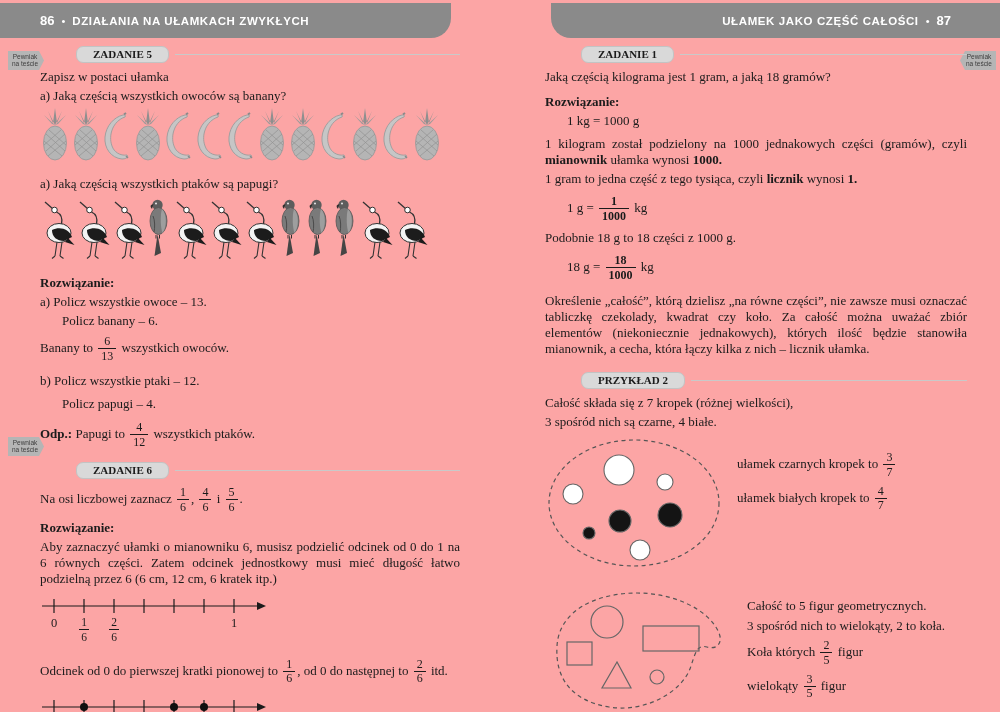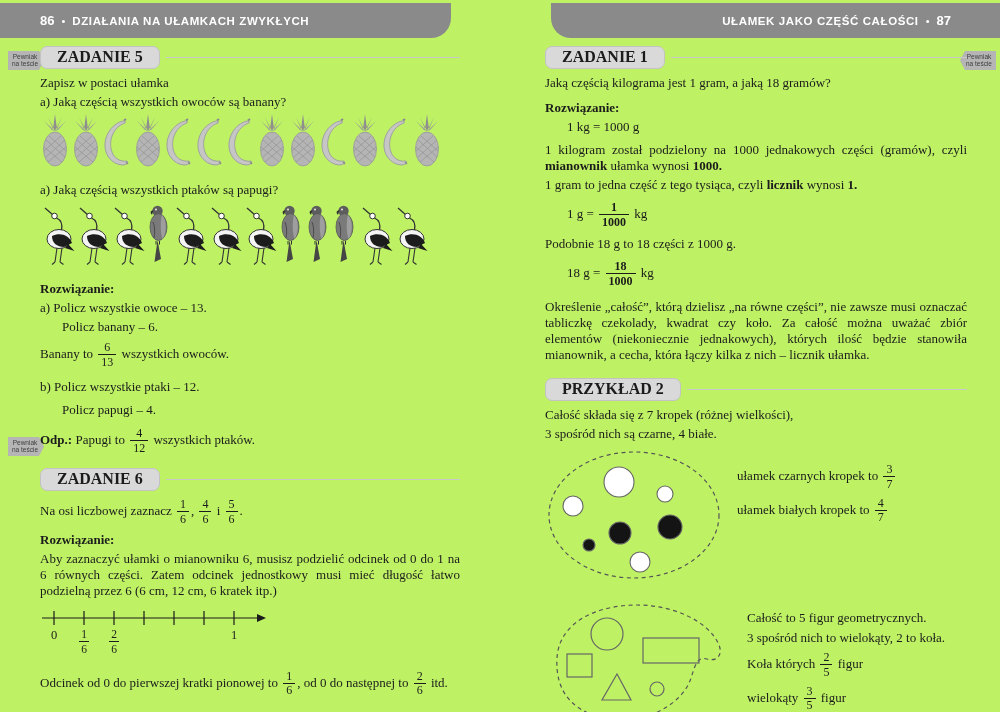--- a/index.html
+++ b/index.html
@@ -1,37 +1,37 @@
 <!DOCTYPE html>
 <html lang="pl"><head>
 <meta charset="utf-8">
 <style>
   html,body{margin:0;padding:0;background:#fff;}
-  #page{position:relative;width:1000px;height:712px;background:#bef264;overflow:hidden;
+  #page{position:relative;width:1000px;height:712px;background:#fca5a5;overflow:hidden;
         font-family:"Liberation Serif", serif;color:#1b1b1b;font-size:13px;}
 
   
   .hbar{position:absolute;top:3px;height:35px;background:#8a8a8a;
         font-family:"Liberation Sans", sans-serif;color:#fff;
         display:flex;align-items:center;}
   .hbar-left{left:0;width:451px;border-radius:0 0 20px 0;padding-left:40px;box-sizing:border-box;}
   .hbar-right{left:551px;right:0;border-radius:0 0 0 20px;justify-content:flex-end;padding-right:49px;box-sizing:border-box;}
   .hbar .pnum{font-weight:bold;font-size:13px;}
   .hbar .bullet{margin:0 7px;font-size:11px;}
   .hbar .htitle{font-weight:bold;font-size:11.5px;letter-spacing:0.6px;}
 
   
   .col{position:absolute;top:46px;}
   .col-left{left:40px;width:420px;}
   .col-right{left:545px;width:422px;}
 
   
   .zrow{display:flex;align-items:center;margin:0 0 6px 0;}
   .zlabel{background:#d9d9d9;border:1px solid #c3c3c3;border-radius:7px;
-          padding:1px 16px 2px 16px;font-weight:bold;font-size:16px;white-space:nowrap;}
+          padding:1px 16px 2px 16px;font-weight:bold;font-size:11px;white-space:nowrap;margin-left:36px;}
   .zrule{flex:1;height:1px;background:#c9c9c9;margin-left:6px;}
 
   
   .tag{position:absolute;background:#b5b5b5;color:#3d3d3d;
        font-family:"Liberation Sans", sans-serif;font-size:6.5px;line-height:1.15;
        padding:2px 6px 2px 4px;text-align:center;}
   .tag span{display:block;}
   .tag-pr{clip-path:polygon(0 0,calc(100% - 5px) 0,100% 50%,calc(100% - 5px) 100%,0 100%);}
   .tag-pl{clip-path:polygon(5px 0,100% 0,100% 100%,5px 100%,0 50%);padding:2px 4px 2px 6px;}
 

